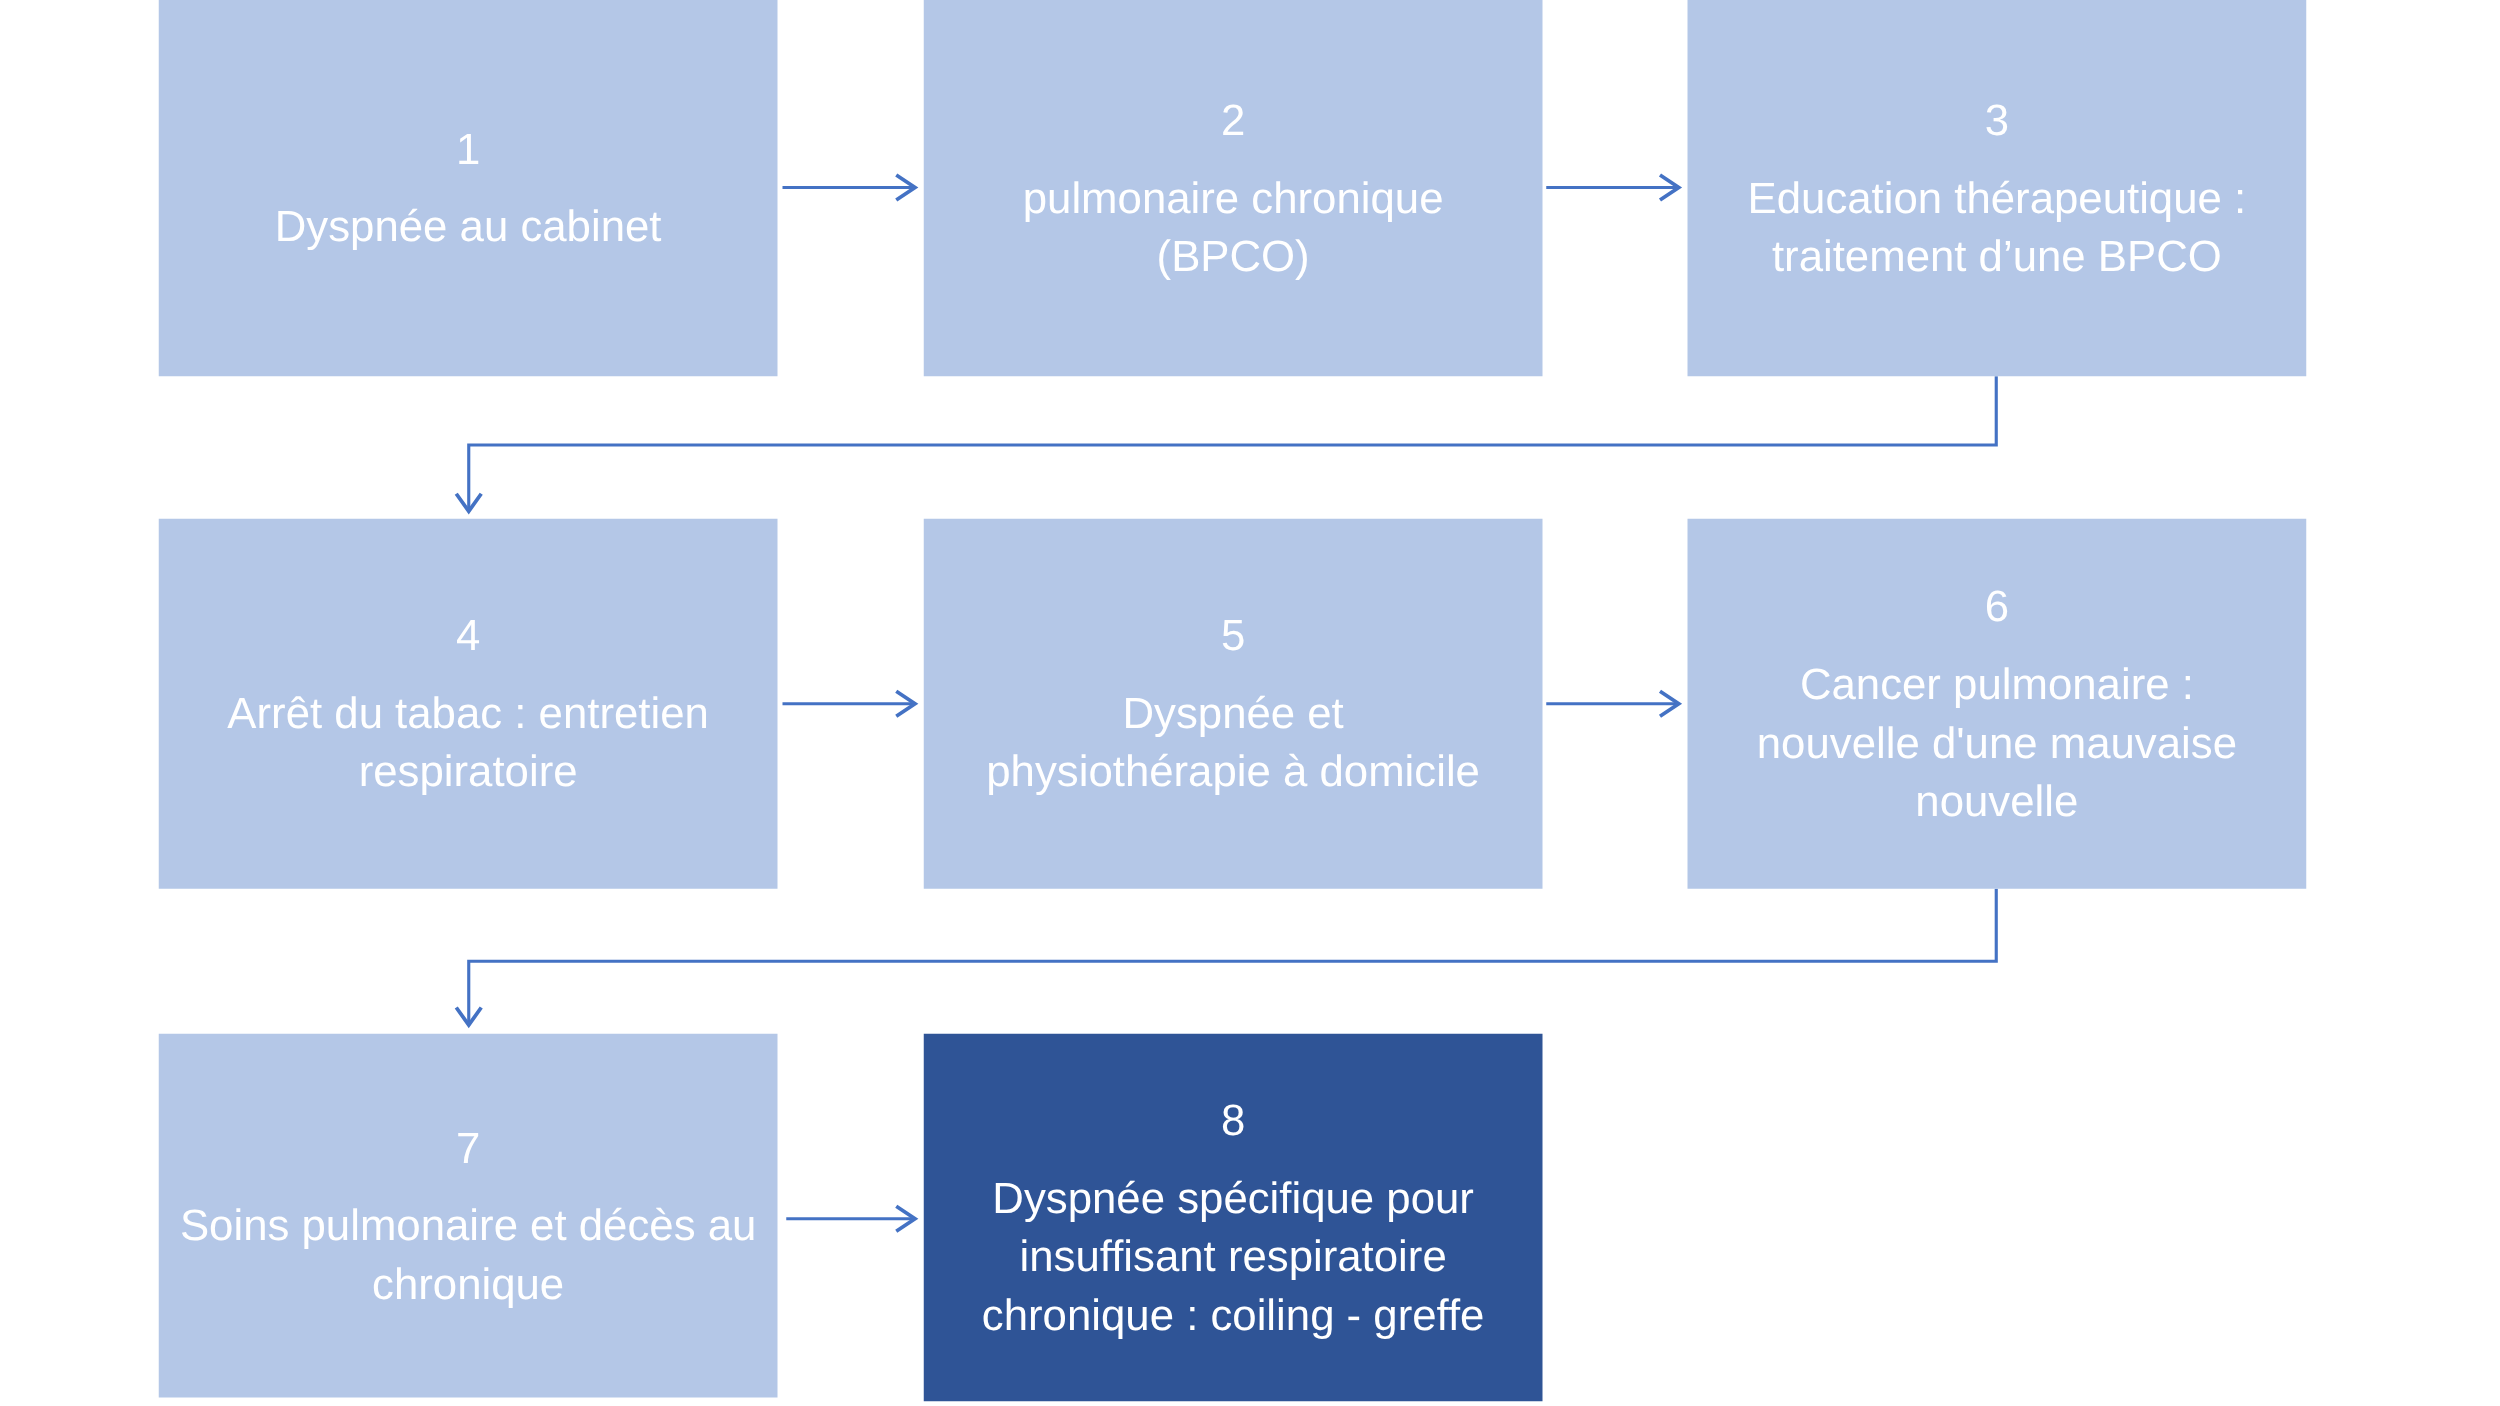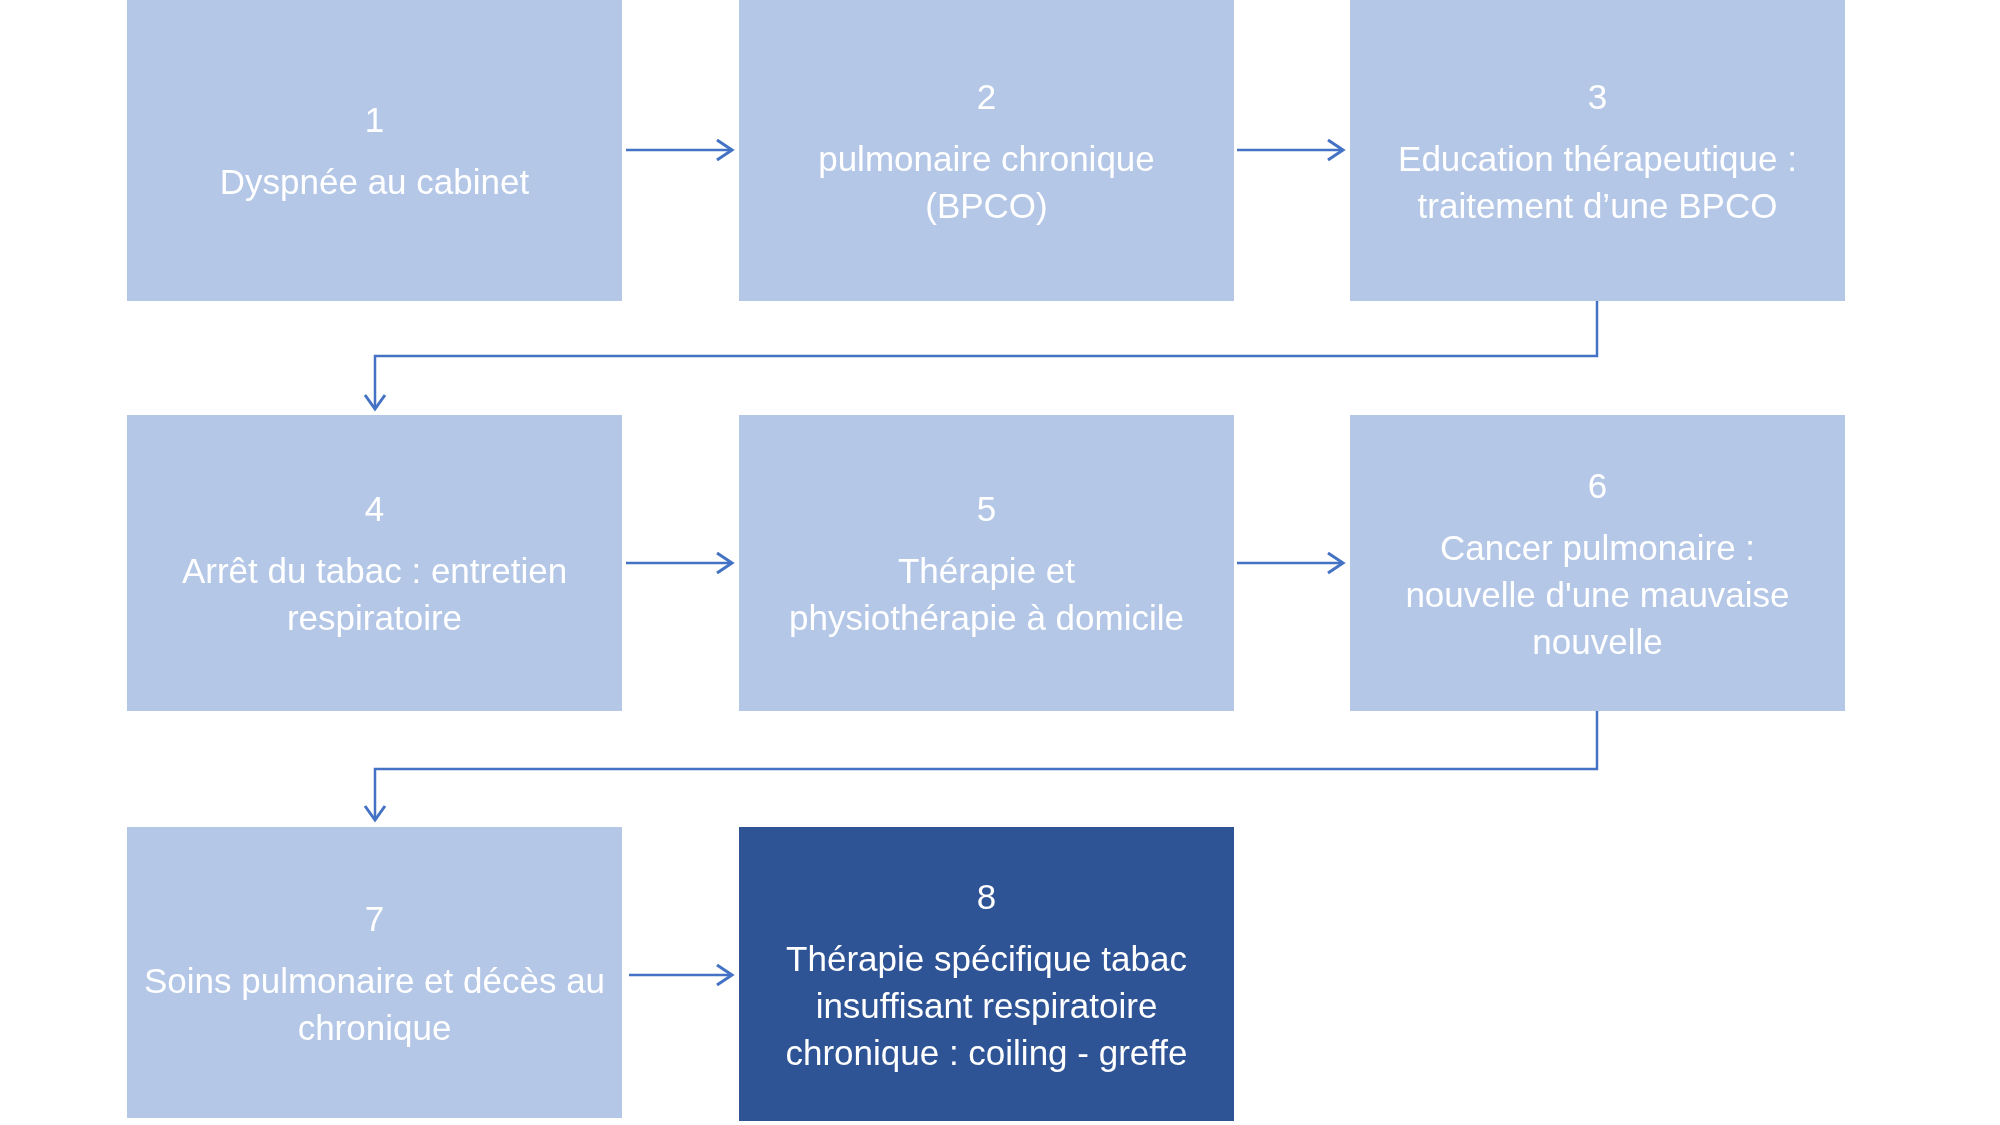--- a/index.html
+++ b/index.html
@@ -94,37 +94,37 @@
   </div>
 
   <div class="node light b4">
     <div class="num">4</div>
     <div class="line">Arrêt du tabac : entretien</div>
     <div class="line">respiratoire</div>
   </div>
 
   <div class="node light b5">
     <div class="num">5</div>
-    <div class="line">Thérapie et</div>
+    <div class="line">Dyspnée et</div>
     <div class="line">physiothérapie à domicile</div>
   </div>
 
   <div class="node light b6">
     <div class="num">6</div>
     <div class="line">Cancer pulmonaire :</div>
     <div class="line">nouvelle d'une mauvaise</div>
     <div class="line">nouvelle</div>
   </div>
 
   <div class="node light b7">
     <div class="num">7</div>
     <div class="line">Soins pulmonaire et décès au</div>
     <div class="line">chronique</div>
   </div>
 
   <div class="node dark b8">
     <div class="num">8</div>
-    <div class="line">Thérapie spécifique tabac</div>
+    <div class="line">Dyspnée spécifique pour</div>
     <div class="line">insuffisant respiratoire</div>
     <div class="line">chronique : coiling - greffe</div>
   </div>
 
 </div>
 
 </body></html>

